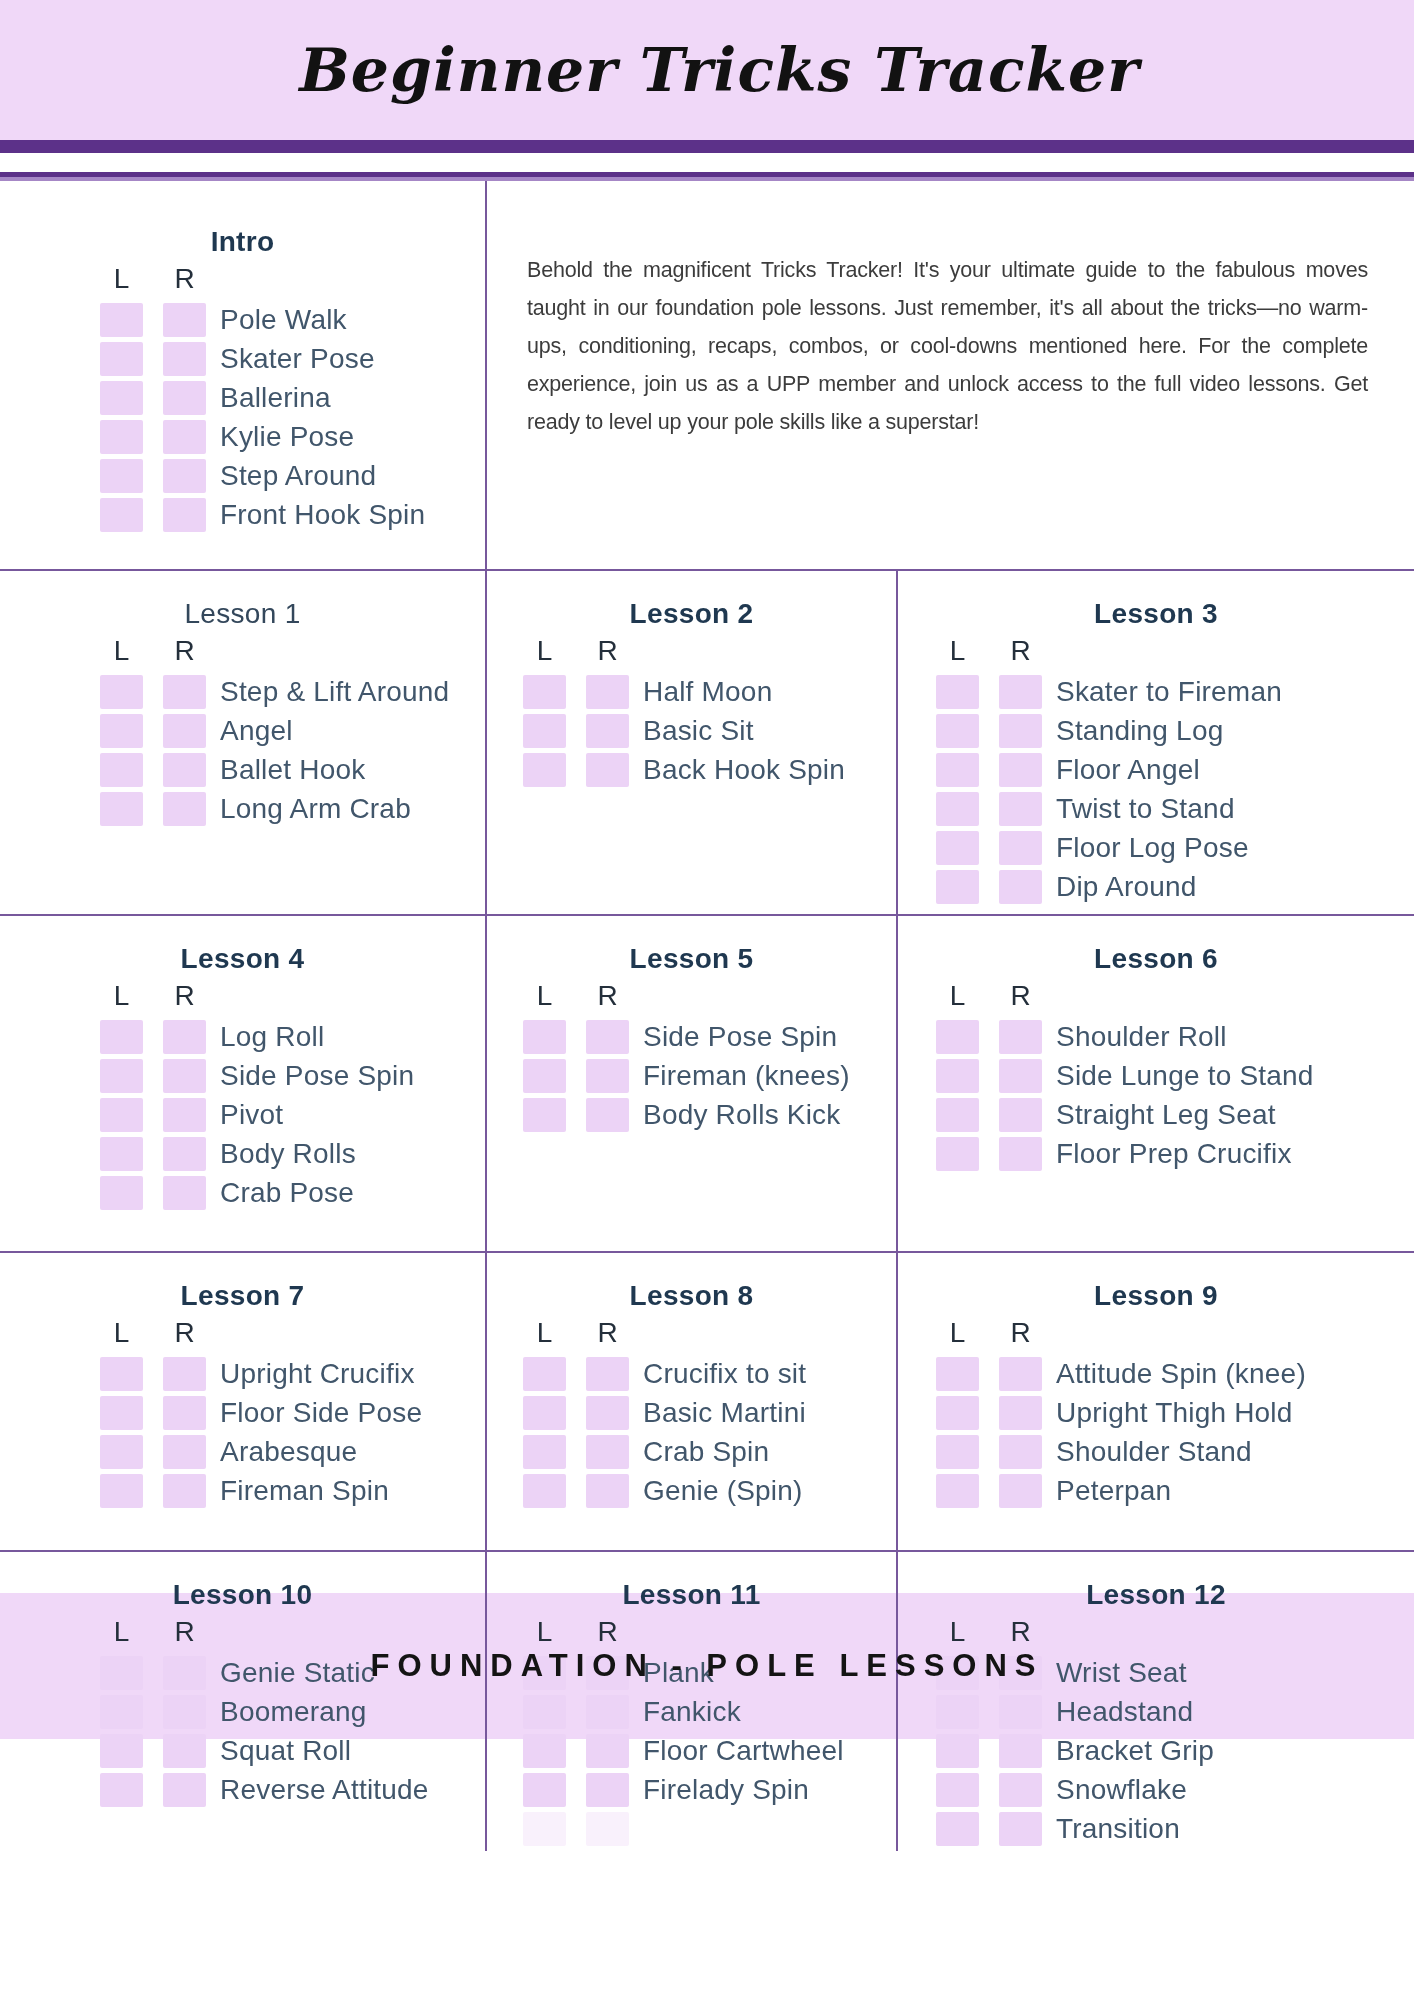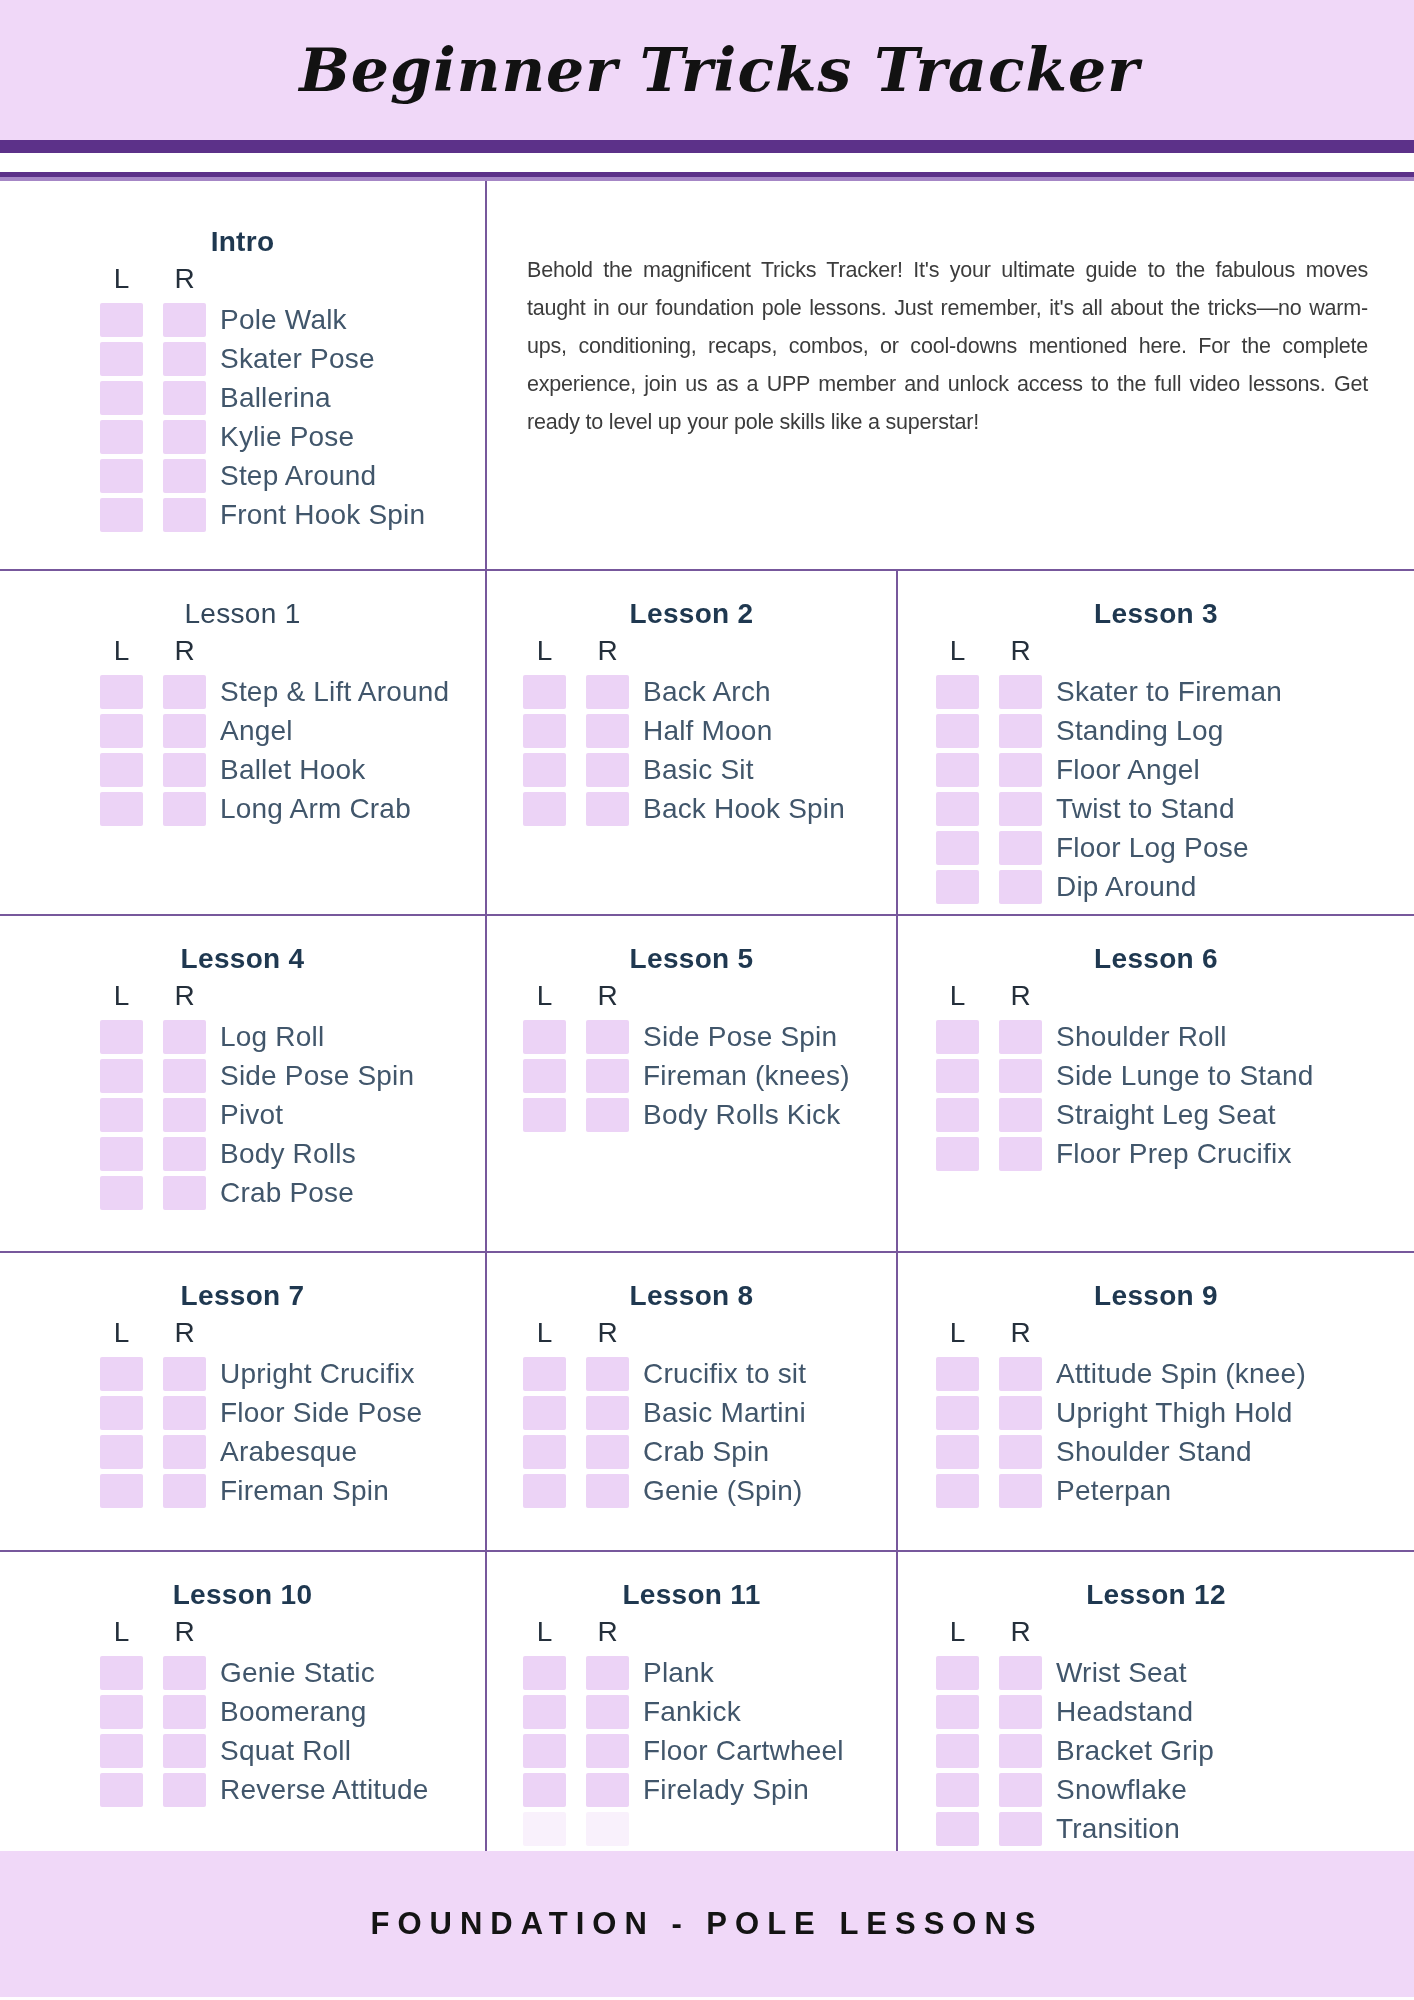--- a/index.html
+++ b/index.html
@@ -30,21 +30,21 @@
     font-size:60px;color:#121212;letter-spacing:1px;margin-left:25px;
   }
   .stripe.s1{height:13px;background:var(--stripe);}
   .stripe-gap{height:19px;background:#ffffff;}
   .stripe.s2{height:9px;background:var(--stripe);border-bottom:4px solid var(--stripe-accent);}
   
   .grid{
     display:grid;
     grid-template-columns:487px 411px 516px;
     grid-template-rows:388px 345px 337px 299px 301px;
-    width:1414px;height:1670px;
+    width:1414px;height:1412px;
   }
   .cell{overflow:hidden;}
   .intro-cell{
     grid-column:1;grid-row:1;
     border-right:2px solid var(--grid-line);
     padding-top:44px;
   }
   .desc-cell{grid-column:2 / 4;grid-row:1;}
   .lesson-cell{border-top:2px solid var(--grid-line);padding-top:26px;}
   
@@ -192,25 +192,20 @@
   </section>
 
   <section class="cell lesson-cell">
     <h2 class="sec-title">Lesson 2</h2>
     <div class="content">
       <div class="lr-row">
         <span class="lr">L</span>
         <span class="lr">R</span>
       </div>
       <div class="items">
-  <div class="item-row">
-    <span class="box"></span>
-    <span class="box"></span>
-    <span class="item-label">Back Arch</span>
-  </div>
 
   <div class="item-row">
     <span class="box"></span>
     <span class="box"></span>
     <span class="item-label">Half Moon</span>
   </div>
 
   <div class="item-row">
     <span class="box"></span>
     <span class="box"></span>

